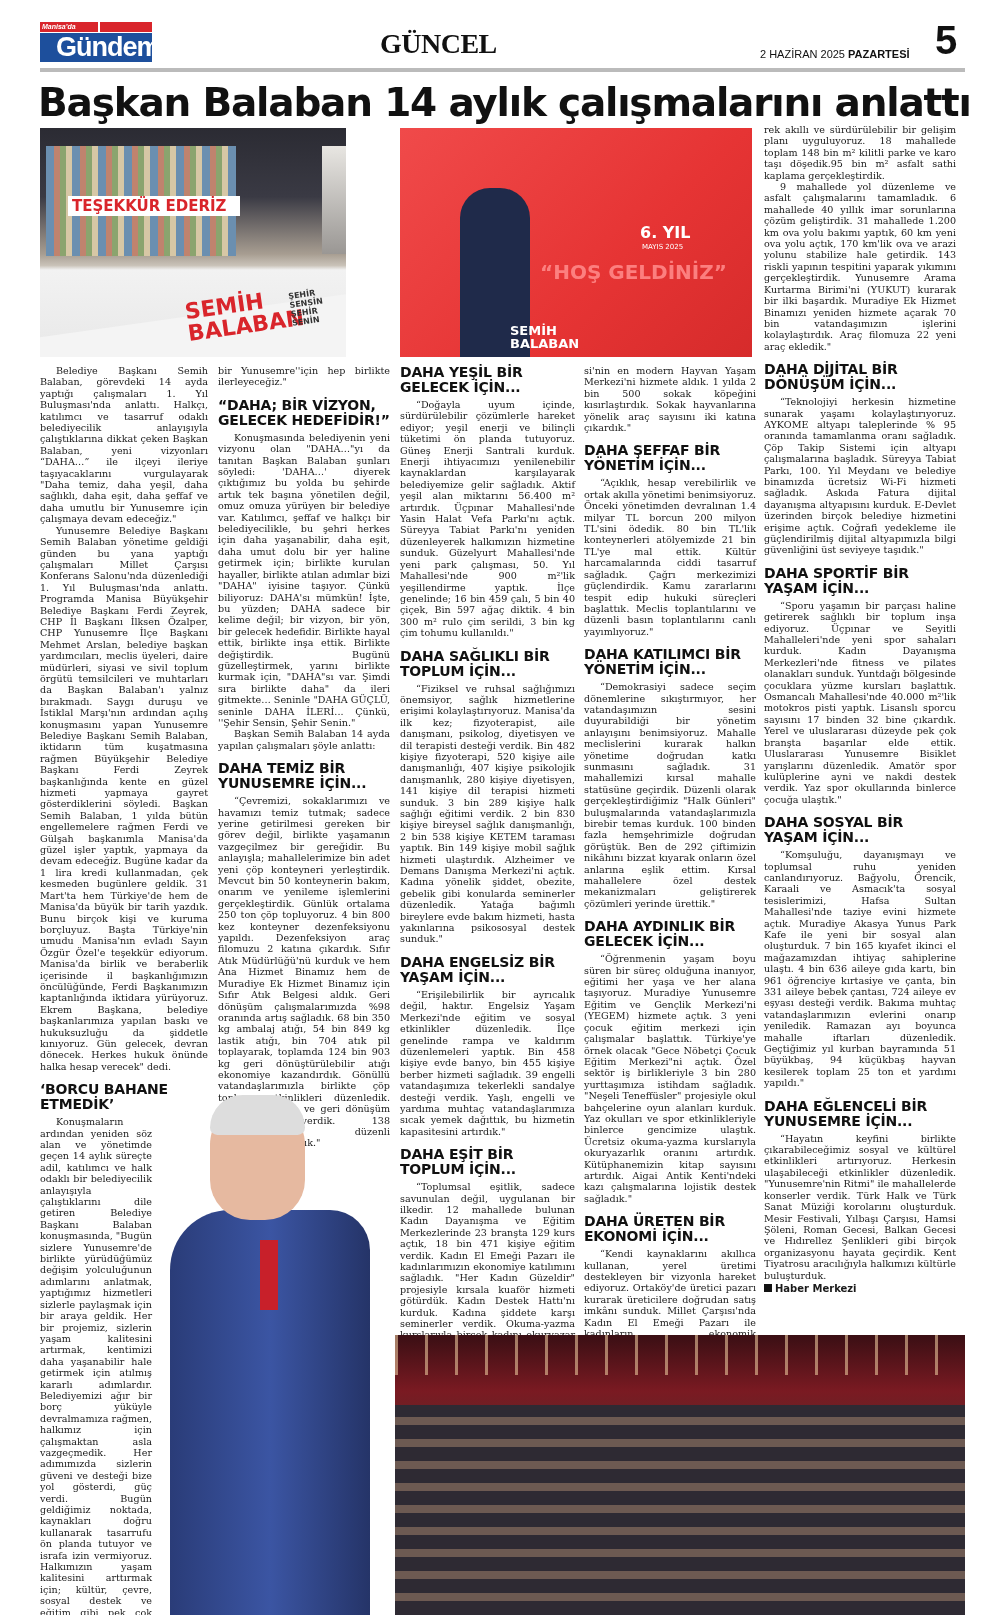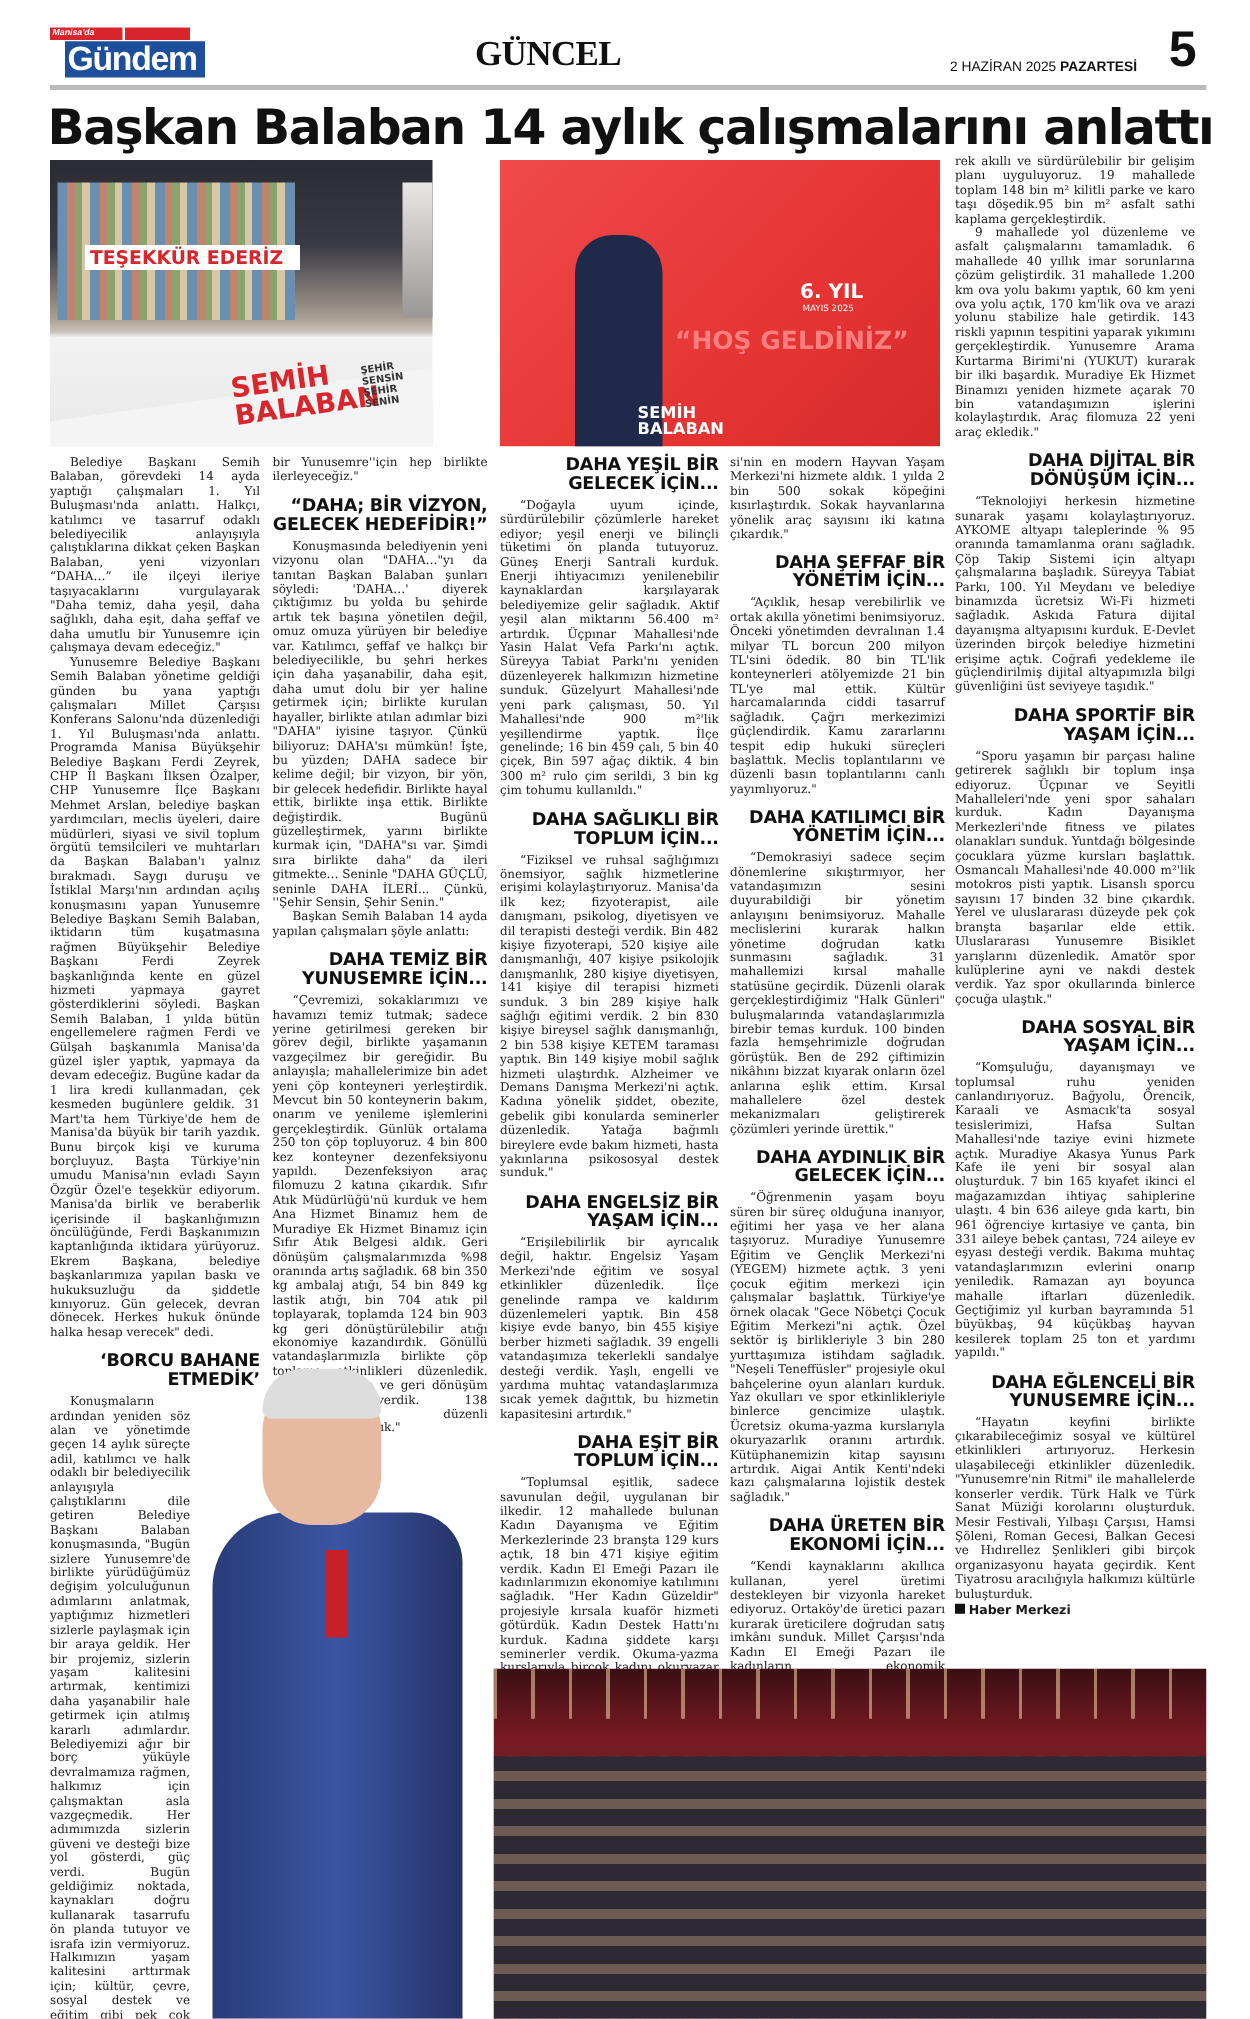--- a/index.html
+++ b/index.html
@@ -4,21 +4,21 @@
 <style>
 *{box-sizing:border-box;margin:0;padding:0}
 html,body{width:1000px;height:1615px;background:#fff;overflow:hidden}
 body{position:relative;font-family:"DejaVu Serif",serif;color:#111}
 .abs{position:absolute}
 
 .logo{left:40px;top:22px;width:112px;height:40px}
 .logo .top{position:absolute;left:0;top:0;width:112px;height:10px;display:flex;gap:2px}
 .logo .top .r1{width:58px;height:10px;background:#d9252b;color:#fff;font:italic bold 7px "Liberation Sans",sans-serif;padding-left:2px;line-height:10px}
 .logo .top .r2{flex:1;height:10px;background:#d9252b}
-.logo .main{position:absolute;left:12px;top:11px;width:112px;height:29px;background:#1d4f9c;color:#fff;font:bold 27px "Liberation Sans",sans-serif;line-height:29px;letter-spacing:-1px;padding-left:2px;transform-origin:left;}
+.logo .main{position:absolute;left:0;top:11px;width:112px;height:29px;background:#1d4f9c;color:#fff;font:bold 27px "Liberation Sans",sans-serif;line-height:29px;letter-spacing:-1px;padding-left:16px;transform-origin:left;}
 .section{left:380px;top:28px;width:240px;text-align:left;font:bold 28px "Liberation Serif",serif;letter-spacing:-0.5px}
 .date{left:760px;top:48px;font:11px "Liberation Sans",sans-serif;color:#111}
 .date b{font-weight:bold}
 .pageno{left:935px;top:18px;font:bold 40px "Liberation Sans",sans-serif}
 .rule{left:40px;top:68px;width:925px;height:4px;background:#bbb}
 .headline{left:38px;top:80px;width:930px;font:900 39px "DejaVu Sans",sans-serif;letter-spacing:-1.2px;white-space:nowrap;font-weight:bold}
 
 .photo{overflow:hidden}
 .p1{left:40px;top:128px;width:306px;height:229px;background:linear-gradient(#2b2b33 0,#3a3a44 30%,#a79d91 55%,#c9c2b8 60%,#f2f2f2 62%,#e8e8e8 100%)}
 .p1 .wall{position:absolute;left:6px;top:18px;width:190px;height:110px;background:repeating-linear-gradient(90deg,#6b8fb0 0 8px,#c0836e 8px 14px,#8ba46e 14px 20px,#d7c7a5 20px 26px)}
@@ -30,21 +30,21 @@
 .p2{left:400px;top:128px;width:352px;height:229px;background:linear-gradient(135deg,#f04a4a,#e63434 60%,#d62b2b)}
 .p2 .da{position:absolute;left:108px;top:30px;color:transparent;-webkit-text-stroke:1.5px #fff;font:bold 58px "DejaVu Sans",sans-serif;line-height:50px}
 .p2 .yil{position:absolute;left:240px;top:95px;color:#fff;font:bold 16px "DejaVu Sans",sans-serif}
 .p2 .may{position:absolute;left:242px;top:115px;color:#fff;font:7px "DejaVu Sans",sans-serif}
 .p2 .hos{position:absolute;left:140px;top:132px;color:#f88;font:bold 20px "DejaVu Sans",sans-serif;opacity:.9}
 .p2 .man{position:absolute;left:60px;top:60px;width:70px;height:170px;background:#1f2a4a;border-radius:30px 30px 0 0}
 .p2 .n1{position:absolute;left:110px;top:196px;color:#fff;font:bold 13px "DejaVu Sans",sans-serif;line-height:13px}
 
 .col{position:absolute;font-size:9.6px;line-height:11.4px;text-align:justify;color:#1a1a1a}
 .col p{text-indent:16px}
-.col h3{font:bold 14px "DejaVu Sans",sans-serif;line-height:15px;color:#111;margin:10px 0 4px;text-transform:uppercase;text-align:right;letter-spacing:-.2px}
+.col h3{font:bold 14px "DejaVu Sans",sans-serif;line-height:15px;color:#111;margin:10px 0 4px;text-transform:uppercase;text-align:left;letter-spacing:-.2px}
 .c1{left:40px;top:365px;width:168px}
 .c2{left:218px;top:365px;width:172px}
 .c3{left:400px;top:365px;width:175px}
 .c4{left:584px;top:365px;width:172px}
 .c5{left:764px;top:124px;width:192px}
 .byline{font:bold 10px "DejaVu Sans",sans-serif;margin-top:2px}
 .byline .sq{display:inline-block;width:8px;height:8px;background:#111;margin-right:3px}
 
 .speaker{left:150px;top:1090px;width:240px;height:525px}
 .speaker .body{position:absolute;left:20px;top:120px;width:200px;height:405px;background:linear-gradient(90deg,#2a3c78,#3b55a3 50%,#253468);border-radius:60px 40px 0 0}
@@ -131,21 +131,21 @@
   <p>“Demokrasiyi sadece seçim dönemlerine sıkıştırmıyor, her vatandaşımızın sesini duyurabildiği bir yönetim anlayışını benimsiyoruz. Mahalle meclislerini kurarak halkın yönetime doğrudan katkı sunmasını sağladık. 31 mahallemizi kırsal mahalle statüsüne geçirdik. Düzenli olarak gerçekleştirdiğimiz "Halk Günleri" buluşmalarında vatandaşlarımızla birebir temas kurduk. 100 binden fazla hemşehrimizle doğrudan görüştük. Ben de 292 çiftimizin nikâhını bizzat kıyarak onların özel anlarına eşlik ettim. Kırsal mahallelere özel destek mekanizmaları geliştirerek çözümleri yerinde ürettik."</p>
   <h3>DAHA AYDINLIK BİR GELECEK İÇİN...</h3>
   <p>“Öğrenmenin yaşam boyu süren bir süreç olduğuna inanıyor, eğitimi her yaşa ve her alana taşıyoruz. Muradiye Yunusemre Eğitim ve Gençlik Merkezi'ni (YEGEM) hizmete açtık. 3 yeni çocuk eğitim merkezi için çalışmalar başlattık. Türkiye'ye örnek olacak "Gece Nöbetçi Çocuk Eğitim Merkezi"ni açtık. Özel sektör iş birlikleriyle 3 bin 280 yurttaşımıza istihdam sağladık. "Neşeli Teneffüsler" projesiyle okul bahçelerine oyun alanları kurduk. Yaz okulları ve spor etkinlikleriyle binlerce gencimize ulaştık. Ücretsiz okuma-yazma kurslarıyla okuryazarlık oranını artırdık. Kütüphanemizin kitap sayısını artırdık. Aigai Antik Kenti'ndeki kazı çalışmalarına lojistik destek sağladık."</p>
   <h3>DAHA ÜRETEN BİR EKONOMİ İÇİN...</h3>
   <p>“Kendi kaynaklarını akıllıca kullanan, yerel üretimi destekleyen bir vizyonla hareket ediyoruz. Ortaköy'de üretici pazarı kurarak üreticilere doğrudan satış imkânı sunduk. Millet Çarşısı'nda Kadın El Emeği Pazarı ile kadınların ekonomik görünürlüğünü artırdık. 21 bin fidan ve 300 arı kovanını üreticilere dağıttık. Kırsal kalkınmayı destekleyerek sürdürülebilir üretimi teşvik ettik."</p>
   <h3>DAHA PLANLI BİR KENT İÇİN...</h3>
   <p>“Bugünü değil, yarını da düşüne-</p>
 </div>
 
 <div class="col c5">
-  <div>rek akıllı ve sürdürülebilir bir gelişim planı uyguluyoruz. 19 mahallede toplam 148 bin m² kilitli parke ve karo taşı döşedik.95 bin m² asfalt sathi kaplama gerçekleştirdik.</div>
+  <div>rek akıllı ve sürdürülebilir bir gelişim planı uyguluyoruz. 18 mahallede toplam 148 bin m² kilitli parke ve karo taşı döşedik.95 bin m² asfalt sathi kaplama gerçekleştirdik.</div>
   <p>9 mahallede yol düzenleme ve asfalt çalışmalarını tamamladık. 6 mahallede 40 yıllık imar sorunlarına çözüm geliştirdik. 31 mahallede 1.200 km ova yolu bakımı yaptık, 60 km yeni ova yolu açtık, 170 km'lik ova ve arazi yolunu stabilize hale getirdik. 143 riskli yapının tespitini yaparak yıkımını gerçekleştirdik. Yunusemre Arama Kurtarma Birimi'ni (YUKUT) kurarak bir ilki başardık. Muradiye Ek Hizmet Binamızı yeniden hizmete açarak 70 bin vatandaşımızın işlerini kolaylaştırdık. Araç filomuza 22 yeni araç ekledik."</p>
   <h3>DAHA DİJİTAL BİR DÖNÜŞÜM İÇİN...</h3>
   <p>“Teknolojiyi herkesin hizmetine sunarak yaşamı kolaylaştırıyoruz. AYKOME altyapı taleplerinde % 95 oranında tamamlanma oranı sağladık. Çöp Takip Sistemi için altyapı çalışmalarına başladık. Süreyya Tabiat Parkı, 100. Yıl Meydanı ve belediye binamızda ücretsiz Wi-Fi hizmeti sağladık. Askıda Fatura dijital dayanışma altyapısını kurduk. E-Devlet üzerinden birçok belediye hizmetini erişime açtık. Coğrafi yedekleme ile güçlendirilmiş dijital altyapımızla bilgi güvenliğini üst seviyeye taşıdık."</p>
   <h3>DAHA SPORTİF BİR YAŞAM İÇİN...</h3>
   <p>“Sporu yaşamın bir parçası haline getirerek sağlıklı bir toplum inşa ediyoruz. Üçpınar ve Seyitli Mahalleleri'nde yeni spor sahaları kurduk. Kadın Dayanışma Merkezleri'nde fitness ve pilates olanakları sunduk. Yuntdağı bölgesinde çocuklara yüzme kursları başlattık. Osmancalı Mahallesi'nde 40.000 m²'lik motokros pisti yaptık. Lisanslı sporcu sayısını 17 binden 32 bine çıkardık. Yerel ve uluslararası düzeyde pek çok branşta başarılar elde ettik. Uluslararası Yunusemre Bisiklet yarışlarını düzenledik. Amatör spor kulüplerine ayni ve nakdi destek verdik. Yaz spor okullarında binlerce çocuğa ulaştık."</p>
   <h3>DAHA SOSYAL BİR YAŞAM İÇİN...</h3>
   <p>“Komşuluğu, dayanışmayı ve toplumsal ruhu yeniden canlandırıyoruz. Bağyolu, Örencik, Karaali ve Asmacık'ta sosyal tesislerimizi, Hafsa Sultan Mahallesi'nde taziye evini hizmete açtık. Muradiye Akasya Yunus Park Kafe ile yeni bir sosyal alan oluşturduk. 7 bin 165 kıyafet ikinci el mağazamızdan ihtiyaç sahiplerine ulaştı. 4 bin 636 aileye gıda kartı, bin 961 öğrenciye kırtasiye ve çanta, bin 331 aileye bebek çantası, 724 aileye ev eşyası desteği verdik. Bakıma muhtaç vatandaşlarımızın evlerini onarıp yeniledik. Ramazan ayı boyunca mahalle iftarları düzenledik. Geçtiğimiz yıl kurban bayramında 51 büyükbaş, 94 küçükbaş hayvan kesilerek toplam 25 ton et yardımı yapıldı."</p>
   <h3>DAHA EĞLENCELİ BİR YUNUSEMRE İÇİN...</h3>
   <p>“Hayatın keyfini birlikte çıkarabileceğimiz sosyal ve kültürel etkinlikleri artırıyoruz. Herkesin ulaşabileceği etkinlikler düzenledik. "Yunusemre'nin Ritmi" ile mahallelerde konserler verdik. Türk Halk ve Türk Sanat Müziği korolarını oluşturduk. Mesir Festivali, Yılbaşı Çarşısı, Hamsi Şöleni, Roman Gecesi, Balkan Gecesi ve Hıdırellez Şenlikleri gibi birçok organizasyonu hayata geçirdik. Kent Tiyatrosu aracılığıyla halkımızı kültürle buluşturduk.</p>
   <div class="byline"><span class="sq"></span><span>Haber Merkezi</span></div>

